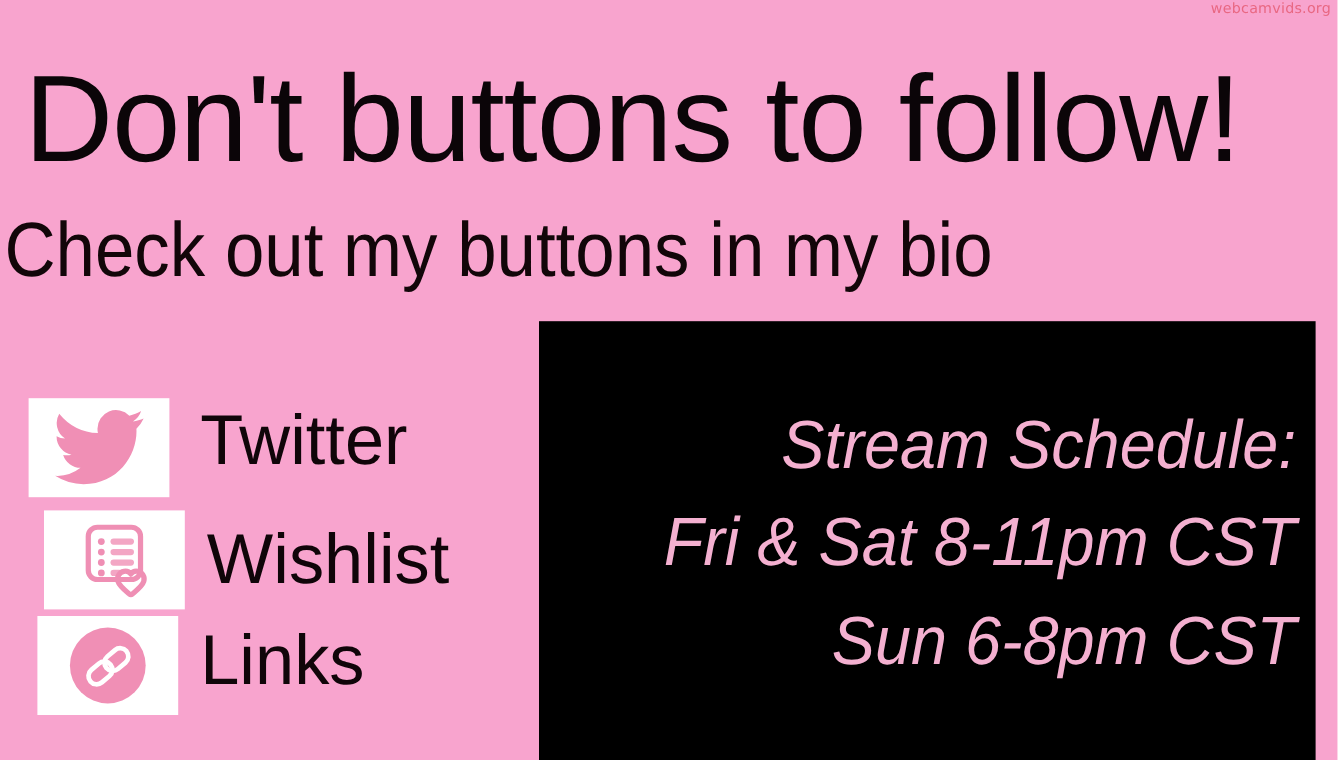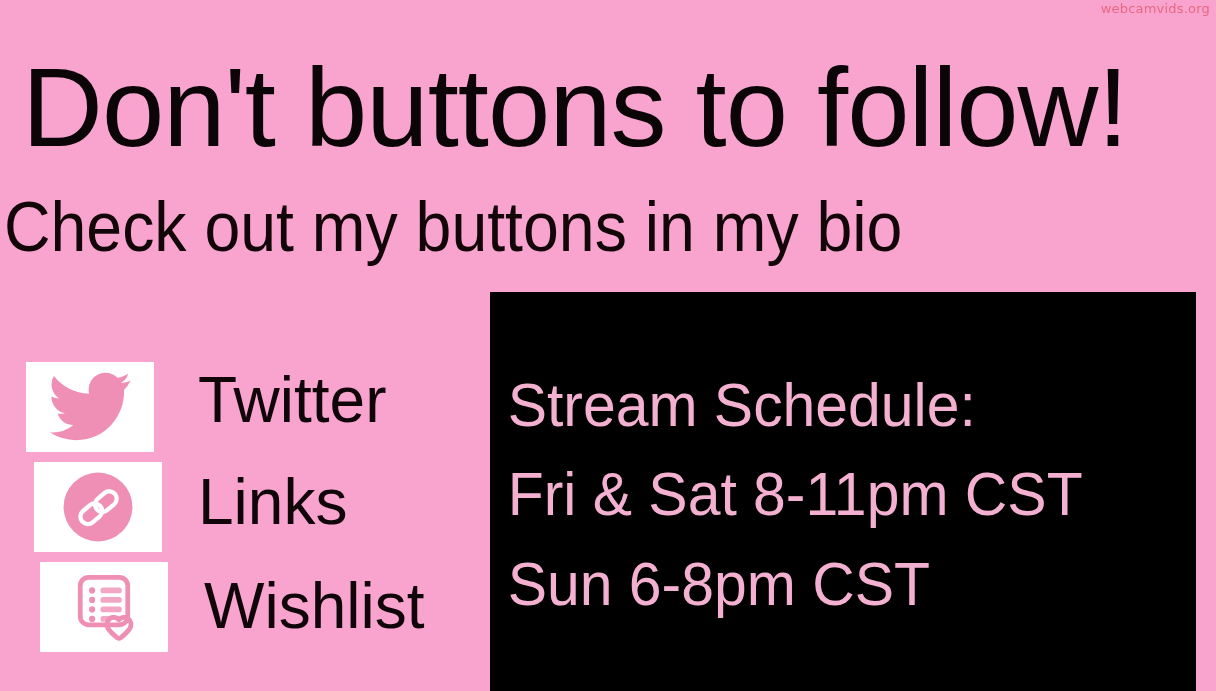--- a/index.html
+++ b/index.html
@@ -86,41 +86,41 @@
 
   .link-label {
     position: absolute;
     left: 182px;
     top: 6px;
     font-size: 64px;
     line-height: 1.0;
     color: #100509;
     white-space: nowrap;
     font-weight: 400;
-    margin-left: 16px;
   }
   .row-1 .link-label { left: 182px; top: 10px; }
   .row-2 .link-label { left: 188px; top: 16px; }
 
   
   .schedule-panel {
     position: absolute;
     left: 490px;
     top: 292px;
     width: 706px;
     height: 399px;
     background: #000000;
     overflow: hidden;
   }
   .schedule-lines {
     position: absolute;
     left: 0;
     right: 0;
     top: 68px;
-    text-align: left;
+    text-align: right;
+    font-style: italic;
   }
   .sched-line {
     color: #f4b0d0;
     font-size: 62px;
     line-height: 1.44;
     white-space: nowrap;
     font-weight: 400;
     transform: scaleX(0.95);
   }
 </style>
@@ -141,55 +141,55 @@
       <div class="tile">
         <span>
           <svg width="84" height="70" viewBox="0 0 24 20" aria-hidden="true">
             <path fill="#f08fb5" d="M23.6 2.4c-.87.39-1.8.65-2.78.77a4.85 4.85 0 0 0 2.13-2.68c-.94.56-1.97.96-3.07 1.18A4.83 4.83 0 0 0 11.6 5.1c0 .38.04.75.12 1.1A13.7 13.7 0 0 1 1.67 1.15a4.83 4.83 0 0 0 1.5 6.45 4.8 4.8 0 0 1-2.19-.6v.06a4.84 4.84 0 0 0 3.88 4.74c-.4.1-.83.16-1.27.16-.31 0-.61-.03-.9-.08a4.84 4.84 0 0 0 4.51 3.36A9.7 9.7 0 0 1 .6 17.3a13.66 13.66 0 0 0 7.4 2.17c8.88 0 13.74-7.36 13.74-13.74l-.02-.62A9.8 9.8 0 0 0 23.6 2.4z"></path>
           </svg>
         </span>
       </div>
       <div class="link-label">Twitter</div>
     </div>
 
-    <div class="link-row row-1">
-      <div class="tile">
-        <span>
-          <svg width="76" height="76" viewBox="0 0 64 64" aria-hidden="true">
-            <circle cx="32" cy="32" r="29" fill="#f08fb5"></circle>
-            <g transform="rotate(-40 32 32)">
-              <rect x="14" y="26.5" width="20" height="12.5" rx="6.2" fill="none" stroke="#ffffff" stroke-width="3.6"></rect>
-              <rect x="30" y="26.5" width="20" height="12.5" rx="6.2" fill="none" stroke="#ffffff" stroke-width="3.6"></rect>
-            </g>
-          </svg>
-        </span>
-      </div>
-      <div class="link-label">Links</div>
-    </div>
-
     <div class="link-row row-2">
       <div class="tile">
         <span>
           <svg width="76" height="76" viewBox="0 0 64 64" aria-hidden="true">
             <path d="M12 14a7 7 0 0 1 7-7h26a7 7 0 0 1 7 7v26a7 7 0 0 1-7 7H19a7 7 0 0 1-7-7z" fill="none" stroke="#ef8fb4" stroke-width="4" stroke-linejoin="round"></path>
             <circle cx="22" cy="18" r="2.6" fill="#ef8fb4"></circle>
             <circle cx="22" cy="26" r="2.6" fill="#ef8fb4"></circle>
             <circle cx="22" cy="34" r="2.6" fill="#ef8fb4"></circle>
             <circle cx="22" cy="42" r="2.6" fill="#ef8fb4"></circle>
             <rect x="29" y="15.6" width="18" height="4.8" rx="2.4" fill="#f3a6c4"></rect>
             <rect x="29" y="23.6" width="18" height="4.8" rx="2.4" fill="#f3a6c4"></rect>
             <rect x="29" y="31.6" width="18" height="4.8" rx="2.4" fill="#f3a6c4"></rect>
             <rect x="29" y="39.6" width="9" height="4.8" rx="2.4" fill="#f3a6c4"></rect>
             <path d="M44.6 58.5c-.5 0-.9-.2-1.3-.5-3.6-3-7.6-6.1-8.6-9.6-1-3.5 1.2-7 4.6-7.6 2.2-.4 4.2.5 5.3 2.1 1.1-1.6 3.1-2.5 5.3-2.1 3.4.6 5.6 4.1 4.6 7.6-1 3.5-5 6.6-8.6 9.6-.4.3-.8.5-1.3.5z" fill="none" stroke="#ef8fb4" stroke-width="4" stroke-linejoin="round"></path>
           </svg>
         </span>
       </div>
       <div class="link-label">Wishlist</div>
     </div>
 
+    <div class="link-row row-1">
+      <div class="tile">
+        <span>
+          <svg width="76" height="76" viewBox="0 0 64 64" aria-hidden="true">
+            <circle cx="32" cy="32" r="29" fill="#f08fb5"></circle>
+            <g transform="rotate(-40 32 32)">
+              <rect x="14" y="26.5" width="20" height="12.5" rx="6.2" fill="none" stroke="#ffffff" stroke-width="3.6"></rect>
+              <rect x="30" y="26.5" width="20" height="12.5" rx="6.2" fill="none" stroke="#ffffff" stroke-width="3.6"></rect>
+            </g>
+          </svg>
+        </span>
+      </div>
+      <div class="link-label">Links</div>
+    </div>
+
   </div>
 
   <div class="schedule-panel">
     <div class="schedule-lines">
       <div class="sched-line">Stream Schedule:</div>
       <div class="sched-line">Fri &amp; Sat 8-11pm CST</div>
       <div class="sched-line">Sun 6-8pm CST</div>
     </div>
   </div>
 

